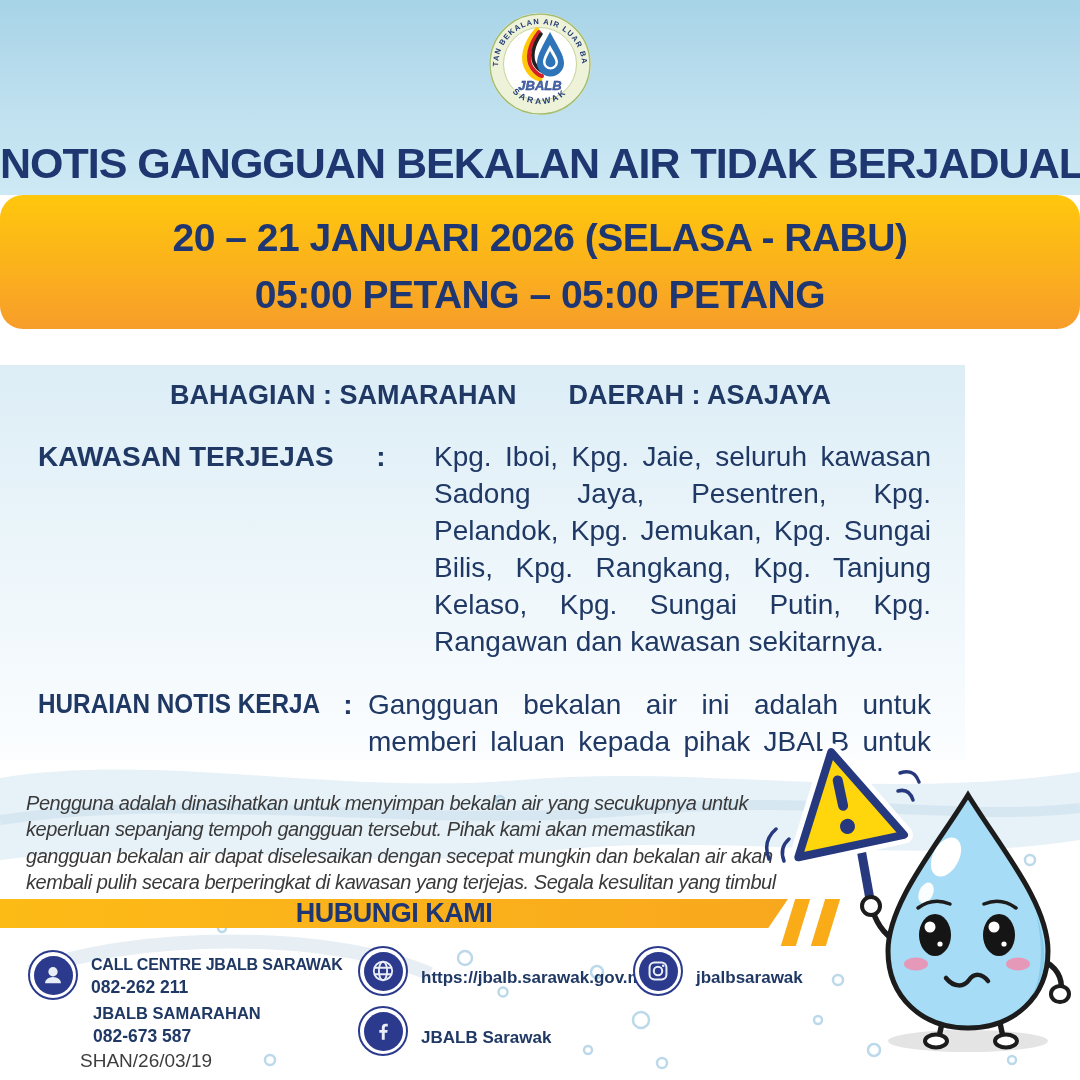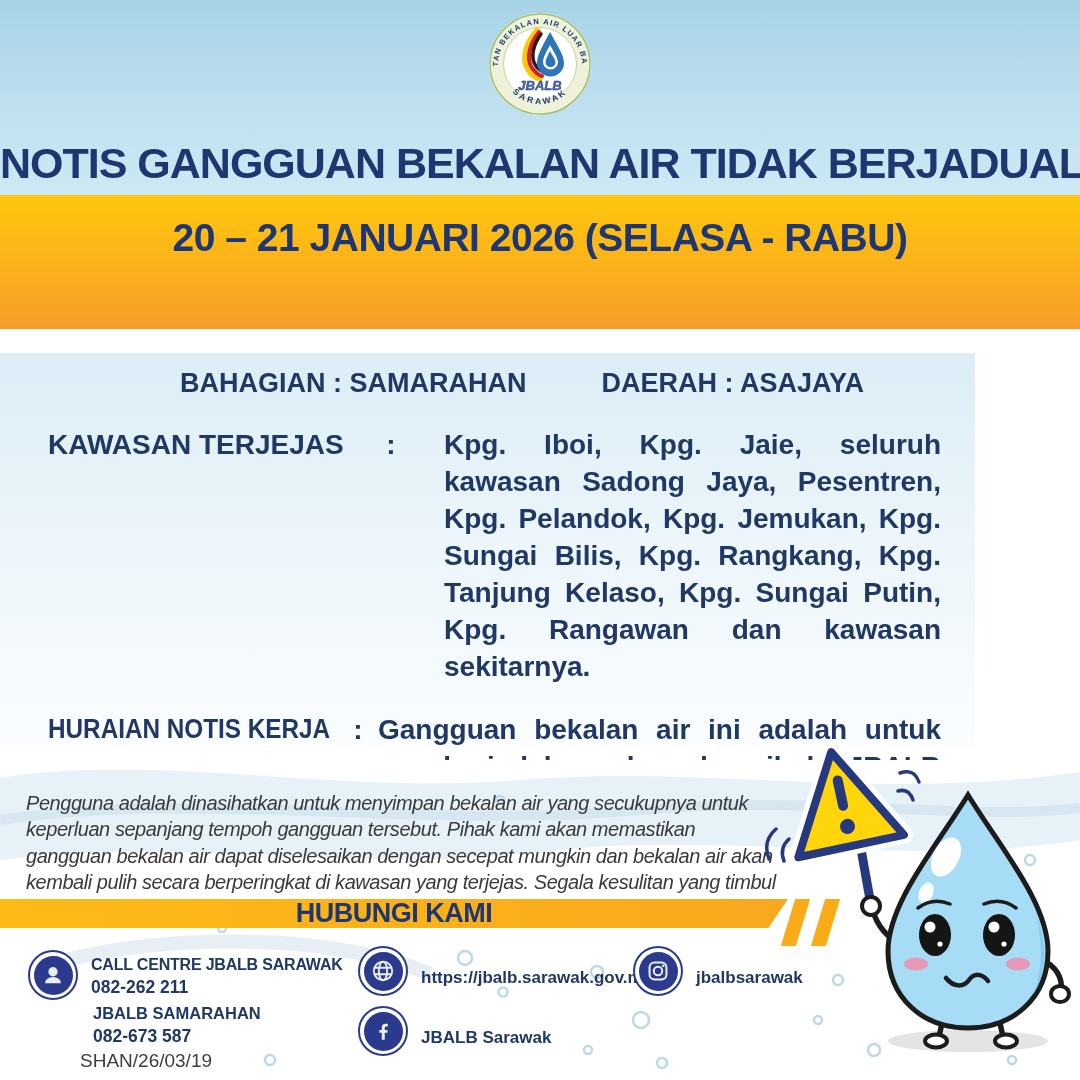--- a/index.html
+++ b/index.html
@@ -17,40 +17,39 @@
   .page-title {
     position:absolute; left:0; right:0; bottom:7px; text-align:center;
     font-size:43px; font-weight:bold; color:#1e3770; letter-spacing:-1px;
     white-space:nowrap;
   }
 
   
   .band {
     position:absolute; left:0; top:195px; width:1080px; height:134px;
     background:linear-gradient(180deg,#ffc70d 0%,#fbb11c 55%,#f79d2a 100%);
-    color:#1e3672; font-weight:bold; text-align:center;
+    color:#1e3672; font-weight:bold; text-align:center;border-radius:23px;
   }
   .band .l1 { padding-top:21px; font-size:39px; letter-spacing:-0.5px; }
   .band .l2 { margin-top:13px;  font-size:39px; letter-spacing:-0.5px; }
 
   
   .body-sec {
-    position:absolute; left:0; top:353px; width:965px; height:395px;
+    position:absolute; left:0; top:365px; width:965px; height:395px;
     background:linear-gradient(180deg,#dcedf6 0%,#ebf5fa 45%,#fbfdff 100%);
     color:#1f3864;
-    padding-left:10px;
   }
   .loc-row { display:flex; margin:15px 0 0 170px; font-size:27px; font-weight:bold; }
-  .loc-row .daerah { margin-left:75px;text-align:center; }
+  .loc-row .daerah { margin-left:52px;text-align:center; }
 
   .info-row { display:flex; padding:0 34px 0 38px; margin-top:28px; }
   .info-label { flex:none; width:290px; font-size:28px; font-weight:bold; padding-top:2px; white-space:nowrap; }
   .info-label.condense { transform:scaleX(0.9); transform-origin:left center; font-size:27px; }
   .info-colon { flex:none; width:40px; text-align:center; font-size:28px; font-weight:bold; padding-top:2px; }
-  .info-text  { flex:1; font-size:28px; font-weight:bold; text-align:justify; line-height:1.32; }
+  .info-text  { flex:1; font-size:28px; font-weight:normal; text-align:justify; line-height:1.32; }
   .info-text .ital { font-style:italic; }
 
   
   .bottom-sec { position:absolute; left:0; top:760px; width:1080px; height:320px; background:#ffffff; }
   .decor { position:absolute; left:0; top:-20px; pointer-events:none; }
 
   .advisory {
     position:absolute; left:26px; top:30px; width:756px; margin:0;
     font-style:italic; font-size:20px; letter-spacing:-0.45px;
     line-height:1.32; color:#3a3a3a;
@@ -117,20 +116,21 @@
         <path d="M 62 33 C 58 40.5 55 46 55 50 A 7.5 7.5 0 0 0 70 50 C 70 46 66 40.5 62 33 Z" fill="#ffffff"></path>
         <path d="M 62 39 C 59.5 44 57.5 47.5 57.5 50.3 A 5 5 0 0 0 67.5 50.3 C 67.5 47.5 64.5 44 62 39 Z" fill="#2e74b8"></path>
       </g>
       <text x="52" y="78" text-anchor="middle" font-size="13" font-weight="bold" font-style="italic" fill="#4a69b4" stroke="#1f3a73" stroke-width="0.4">JBALB</text>
     </svg>
     <div class="page-title">NOTIS GANGGUAN BEKALAN AIR TIDAK BERJADUAL</div>
   </div>
 
   <div class="band">
     <div class="l1">20 – 21 JANUARI 2026 (SELASA - RABU)</div>
+    <div class="l2">05:00 PETANG – 05:00 PETANG</div>
   </div>
 
   <div class="body-sec">
     <div class="loc-row">
       <span class="bahagian">BAHAGIAN : SAMARAHAN</span>
       <span class="daerah">DAERAH : ASAJAYA</span>
     </div>
 
     <div class="info-row" style="margin-top:28px;gap:33px;">
       <div class="info-label">KAWASAN TERJEJAS</div>

